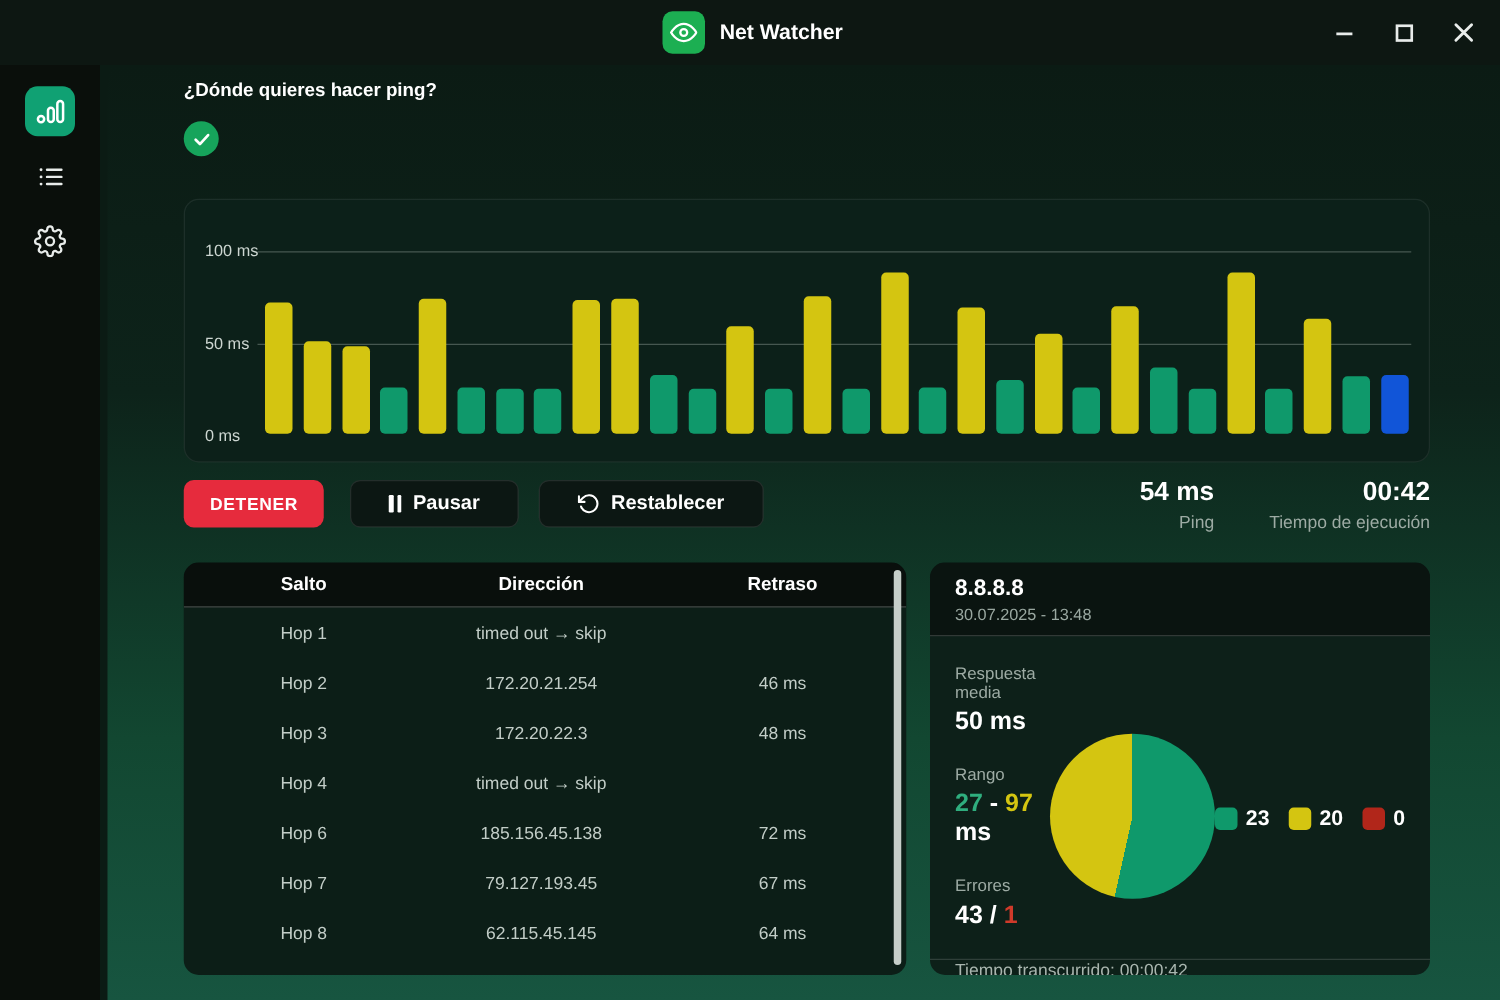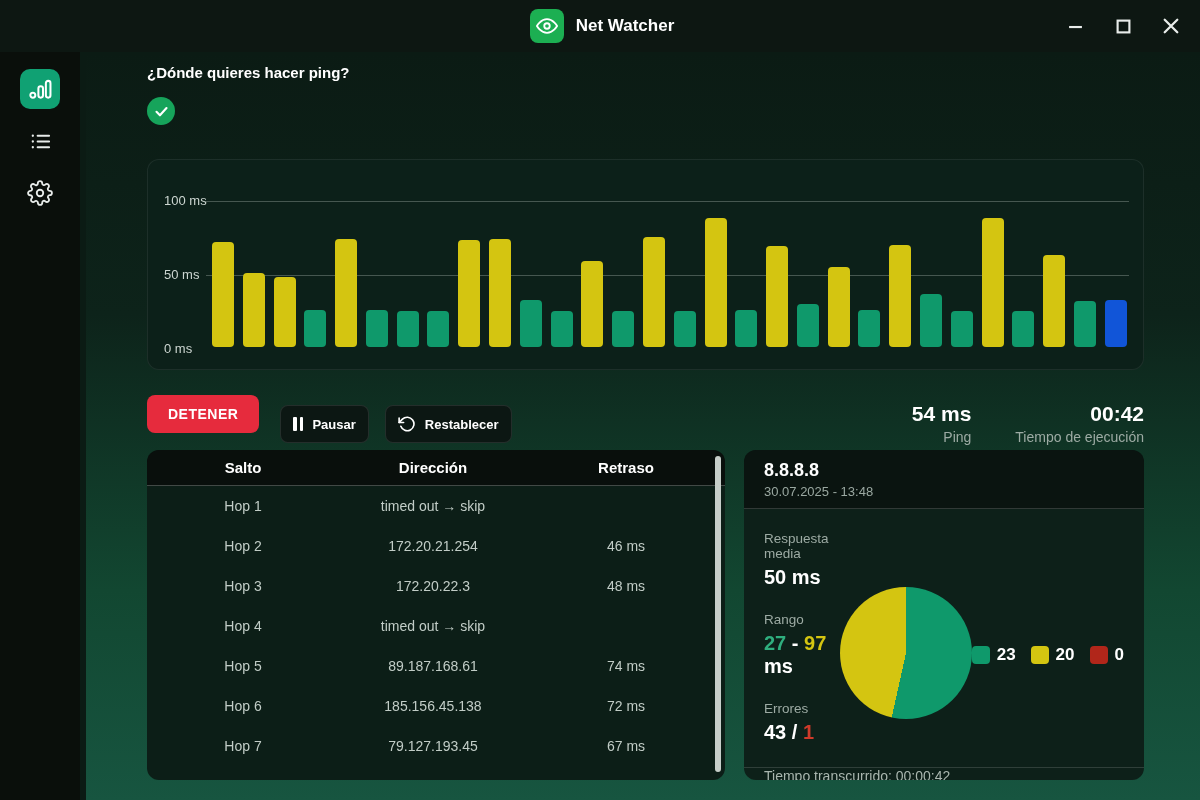--- a/index.html
+++ b/index.html
@@ -60,25 +60,25 @@
 
   
   .controls-row { position:absolute; left:61px; top:332px; display:flex;
     align-items:center; }
   .btn { height:38px; border-radius:8px; border:none; cursor:pointer;
     display:flex; align-items:center; justify-content:center; gap:9px;
     color:#ffffff; font-family:"Liberation Sans", sans-serif; font-weight:bold; }
   .btn-stop { background:#e62b3d; padding:0 21px; font-size:14px; letter-spacing:0.5px;
     margin-right:21px; }
   .btn-dark { background:#0c1713; border:1px solid rgba(255,255,255,0.10);
-    padding:0 12px; font-size:13px; margin-right:16px;margin-top:21px; }
+    padding:0 30px; font-size:16px; margin-right:16px; }
   .pause-glyph { display:flex; gap:3px; }
   .pause-glyph i { display:block; width:3.5px; height:14px; background:#fff; border-radius:1px; }
 
-  .stats { position:absolute; right:62px; top:330px; display:flex; gap:44px;margin-top:20px; }
+  .stats { position:absolute; right:62px; top:330px; display:flex; gap:44px; }
   .stat { text-align:right; }
   .stat .val { color:#ffffff; font-size:21px; font-weight:bold; }
   .stat .lab { color:#9daba4; font-size:14px; margin-top:3px; }
 
   
   .table-panel { position:absolute; left:61px; top:398px; width:578px; height:330px;
     background:#0c1e17; border-radius:12px; overflow:hidden; }
   .table-head { display:grid; grid-template-columns:192px 188px 198px; height:36px;
     align-items:center; background:#090f0c;
     border-bottom:1px solid rgba(200,210,205,0.30); }
@@ -288,25 +288,20 @@
             <div>Hop 3</div>
             <div>172.20.22.3</div>
             <div>48 ms</div>
           </div>
           <div class="t-row">
             <div>Hop 4</div>
             <div>timed out → skip</div>
             <div></div>
           </div>
           <div class="t-row">
-            <div>Hop 5</div>
-            <div>89.187.168.61</div>
-            <div>74 ms</div>
-          </div>
-          <div class="t-row">
             <div>Hop 6</div>
             <div>185.156.45.138</div>
             <div>72 ms</div>
           </div>
           <div class="t-row">
             <div>Hop 7</div>
             <div>79.127.193.45</div>
             <div>67 ms</div>
           </div>
           <div class="t-row">

